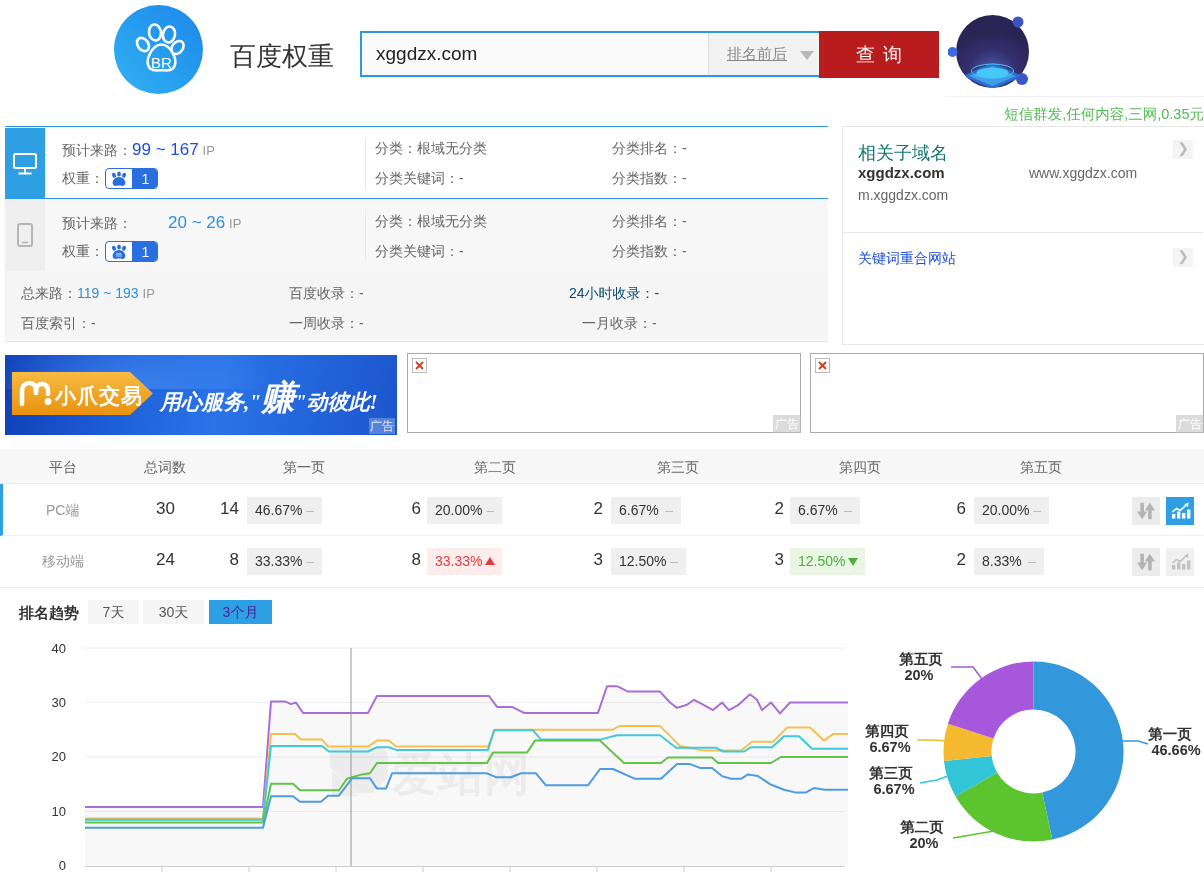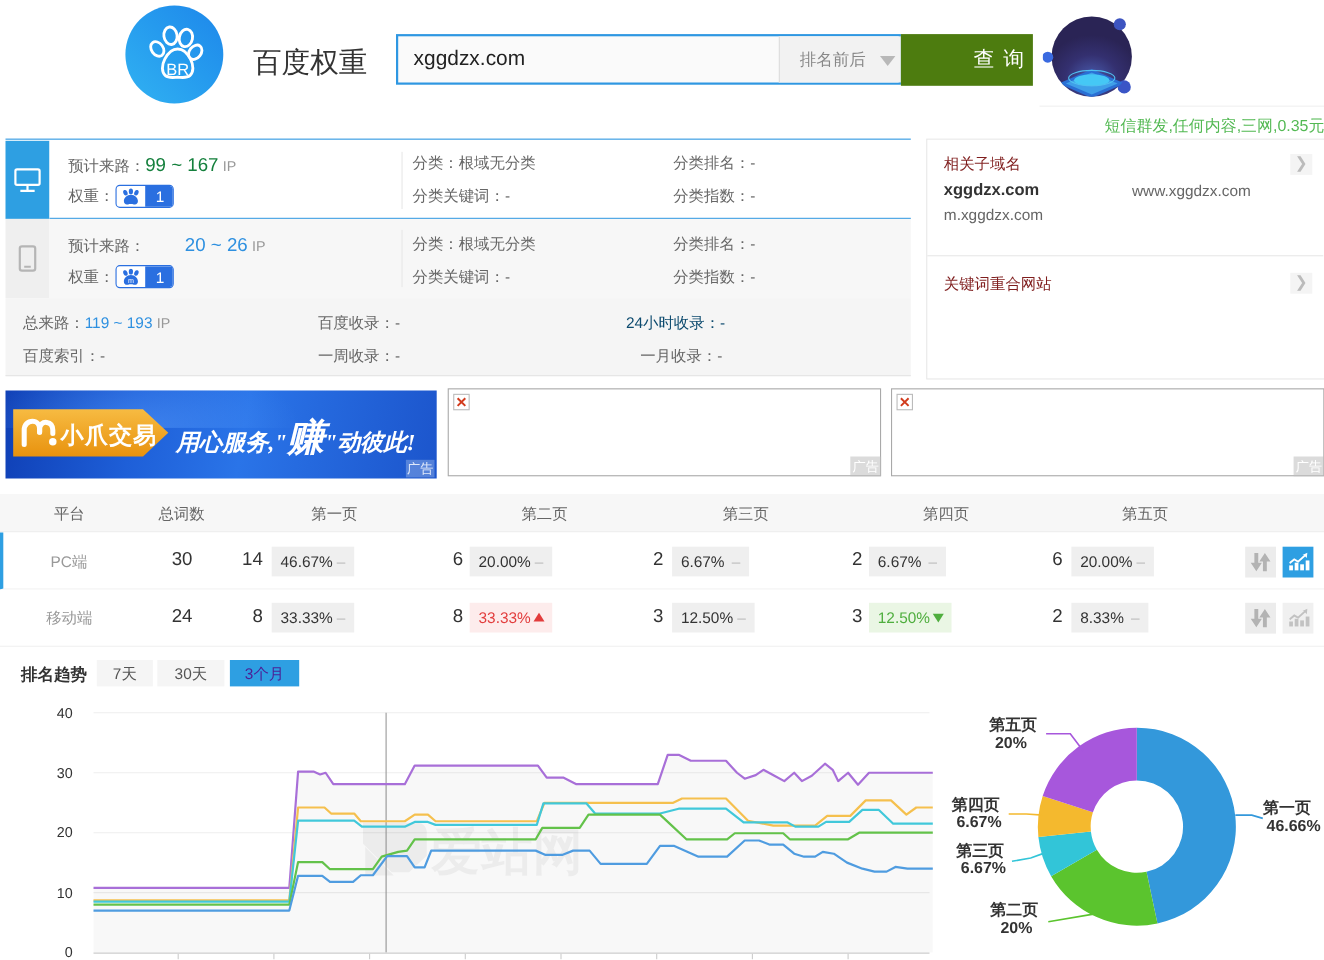--- a/index.html
+++ b/index.html
@@ -35,23 +35,23 @@
       <path d="M47.5 39.5 C 52 39.5 56.5 43.5 59.2 48.8 C 62 54.2 62.3 60.4 58.6 63.8 C 55.4 66.5 50 65.2 47.5 65.2 C 45 65.2 39.6 66.5 36.4 63.8 C 32.7 60.4 33 54.2 35.8 48.8 C 38.5 43.5 43 39.5 47.5 39.5 Z"></path>
     </g>
     <text x="47.5" y="63" text-anchor="middle" fill="#fff" font-size="15" font-family="Liberation Sans, sans-serif">BR</text>
   </svg>
 
   <div class="abs" style="left:230px;top:39px;font-size:26px;color:#333;">百度权重</div>
 
   <div class="abs" style="left:360px;top:31px;width:459px;height:46px;border:2px solid #2e97e2;background:#fafafa;"></div>
   <div class="abs" style="left:376px;top:43px;font-size:19px;color:#222;">xggdzx.com</div>
   <div class="abs" style="left:708px;top:33px;width:111px;height:42px;background:#f2f2f2;border-left:1px solid #ddd;"></div>
-  <div class="abs" style="left:727px;top:45px;font-size:15px;color:#888;">排名前后</div>
+  <div class="abs" style="left:727px;top:45px;font-size:15px;color:#888;text-decoration:underline;">排名前后</div>
   <div class="abs" style="left:800px;top:51px;width:0;height:0;border-left:7px solid transparent;border-right:7px solid transparent;border-top:9px solid #b8b8b8;"></div>
-  <div class="abs" style="left:819px;top:31px;width:120px;height:47px;background:#4d7c0f;color:#fff;font-size:19px;text-align:right;line-height:47px;letter-spacing:8px;text-indent:8px;">查询</div>
+  <div class="abs" style="left:819px;top:31px;width:120px;height:47px;background:#b91c1c;color:#fff;font-size:19px;text-align:center;line-height:47px;letter-spacing:8px;text-indent:8px;">查询</div>
 
   <div class="abs" style="left:956px;top:15px;width:73px;height:73px;border-radius:50%;background:radial-gradient(ellipse 60% 55% at 50% 78%,#4a5db0 0%,#343070 55%,#2a2455 100%);"></div>
   <svg class="abs" style="left:948px;top:8px;" width="92" height="92" viewBox="0 0 92 92">
     <defs>
           <clipPath id="bclip">
             <circle cx="44.5" cy="43.5" r="36.5"></circle>
           </clipPath>
         </defs>
     <circle cx="70" cy="14" r="5.5" fill="#3d54c0"></circle>
     <circle cx="4.5" cy="44" r="5" fill="#3a6ae0"></circle>
@@ -88,21 +88,21 @@
           </g>
         </svg>
   </div>
   <div class="abs" style="left:40px;top:72px;width:783px;height:72px;background:#f7f7f7;"></div>
 
   <div class="abs" style="left:0;top:144px;width:823px;height:71px;background:#f5f5f5;border-bottom:1px solid #e5e5e5;"></div>
 
   <div class="abs" style="left:360px;top:11px;width:1px;height:52px;background:#e8e8e8;"></div>
   <div class="abs" style="left:360px;top:82px;width:1px;height:52px;background:#e8e8e8;"></div>
 
-  <div class="abs" style="left:57px;top:13px;font-size:14px;color:#666;">预计来路：<span style="font-size:17px;color:#15803d;">99 ~ 167</span> <span style="font-size:13px;color:#999;">IP</span></div>
+  <div class="abs" style="left:57px;top:13px;font-size:14px;color:#666;">预计来路：<span style="font-size:17px;color:#1d4ed8;">99 ~ 167</span> <span style="font-size:13px;color:#999;">IP</span></div>
   <div class="abs" style="left:57px;top:43px;font-size:14px;color:#666;">权重：</div>
   <div class="abs" style="left:100px;top:41px;width:53px;height:21px;border:1px solid #2a6fe0;border-radius:4px;background:#fff;overflow:hidden;">
     <div class="abs" style="left:26px;top:0;width:27px;height:21px;background:#2a6fe0;color:#fff;font-size:14px;text-align:center;line-height:20px;">1</div>
     <svg class="abs" style="left:4px;top:2px;" width="18" height="16" viewBox="0 0 18 16" fill="#2a6fe0">
       <ellipse cx="4" cy="4.2" rx="1.9" ry="2.6" transform="rotate(-22 4 4.2)"></ellipse>
           <ellipse cx="9" cy="3" rx="1.9" ry="2.6"></ellipse>
           <ellipse cx="14" cy="4.2" rx="1.9" ry="2.6" transform="rotate(22 14 4.2)"></ellipse>
       <path d="M9 6 C 12.6 6 15.4 9 15.4 11.8 C 15.4 14.2 13.6 15.4 11.6 14.8 C 10 14.3 8 14.3 6.4 14.8 C 4.4 15.4 2.6 14.2 2.6 11.8 C 2.6 9 5.4 6 9 6 Z"></path>
     </svg>
   </div>
@@ -131,26 +131,26 @@
   <div class="abs" style="left:16px;top:158px;font-size:14px;color:#666;">总来路：<span style="font-size:14px;color:#2e90e0;">119 ~ 193</span> <span style="font-size:13px;color:#999;">IP</span></div>
   <div class="abs" style="left:16px;top:188px;font-size:14px;color:#666;">百度索引：-</div>
   <div class="abs" style="left:284px;top:158px;font-size:14px;color:#666;">百度收录：-</div>
   <div class="abs" style="left:284px;top:188px;font-size:14px;color:#666;">一周收录：-</div>
   <div class="abs" style="left:564px;top:158px;font-size:14px;color:#0c4a6e;">24小时收录：-</div>
   <div class="abs" style="left:577px;top:188px;font-size:14px;color:#666;">一月收录：-</div>
 </div>
 
 <div class="abs" id="sidebar" style="left:842px;top:126px;width:363px;height:219px;border:1px solid #e8e8e8;">
   <div class="abs" style="left:0;top:105px;width:360px;height:1px;background:#e8e8e8;"></div>
-  <div class="abs" style="left:15px;top:14px;font-size:14px;color:#7f1d1d;">相关子域名</div>
+  <div class="abs" style="left:15px;top:14px;font-size:18px;color:#0f766e;">相关子域名</div>
   <div class="abs" style="left:330px;top:13px;width:20px;height:19px;background:#f4f4f4;color:#bbb;font-size:14px;text-align:center;line-height:17px;">❯</div>
   <div class="abs" style="left:15px;top:37px;font-size:15px;color:#333;font-weight:bold;">xggdzx.com</div>
   <div class="abs" style="left:186px;top:38px;font-size:14px;color:#666;">www.xggdzx.com</div>
   <div class="abs" style="left:15px;top:60px;font-size:14px;color:#666;">m.xggdzx.com</div>
-  <div class="abs" style="left:15px;top:123px;font-size:14px;color:#7f1d1d;">关键词重合网站</div>
+  <div class="abs" style="left:15px;top:123px;font-size:14px;color:#1d4ed8;">关键词重合网站</div>
   <div class="abs" style="left:330px;top:121px;width:20px;height:19px;background:#f4f4f4;color:#bbb;font-size:14px;text-align:center;line-height:17px;">❯</div>
 </div>
 
 <div class="abs" id="ads" style="left:0;top:352px;width:1204px;height:86px;">
 
   <div class="abs" style="left:5px;top:3px;width:392px;height:80px;background:linear-gradient(100deg,#0f3fb5 0%,#1e5fd8 30%,#2a74e8 55%,#1c55cc 100%);overflow:hidden;">
     <div class="abs" style="left:-30px;top:-30px;width:300px;height:64px;background:radial-gradient(ellipse at 50% 100%,rgba(90,160,255,.5),rgba(90,160,255,0) 70%);"></div>
     <svg class="abs" style="left:0;top:0;" width="160" height="80" viewBox="0 0 160 80">
       <polygon points="7,17 125,17 148,38.5 125,60 7,60" fill="url(#goldg)"></polygon>
       <defs>

